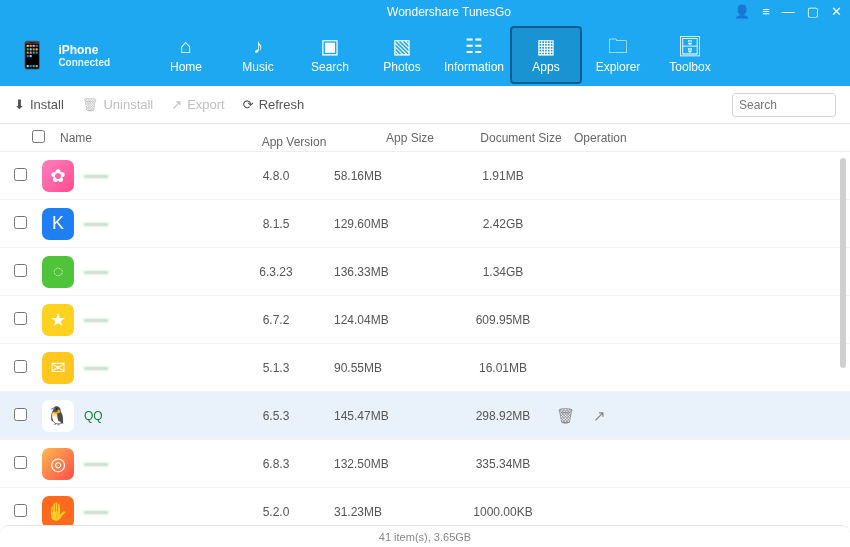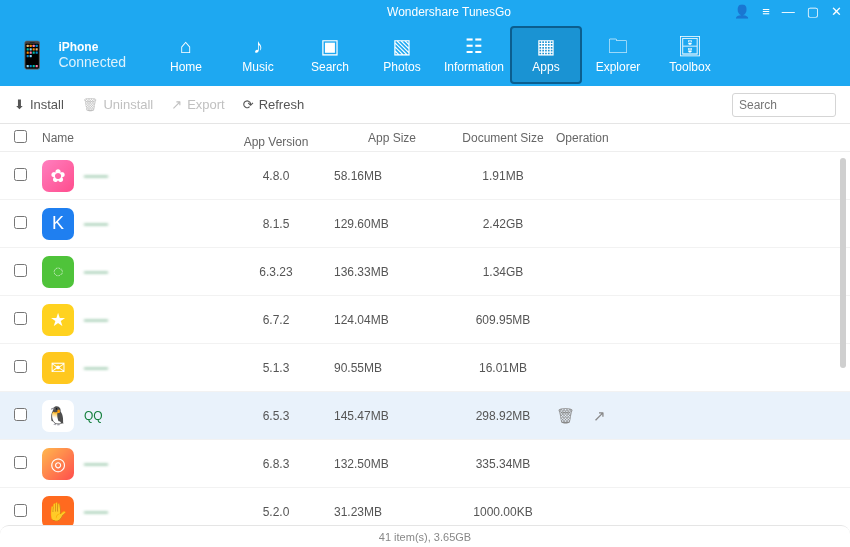--- a/index.html
+++ b/index.html
@@ -8,34 +8,34 @@
 .header { background: #1ea8f1; color: #fff; display: flex; flex-direction: column; }
 .titlebar { height: 24px; display: flex; align-items: center; position: relative; padding-left: 48px; }
 .titlebar-title { flex: 1; text-align: center; font-size: 12px; font-weight: 500; }
 .win-controls { position: absolute; right: 8px; top: 4px; display: flex; gap: 12px; align-items: center; }
 .win-controls span { font-size: 13px; cursor: pointer; color: #fff; display:inline-flex; align-items:center; }
 
 .nav { display: flex; height: 62px; align-items: center; }
 .device { width: 150px; display: flex; align-items: center; padding-left: 16px; gap: 10px; }
 .device-icon { font-size: 26px; }
 .device-text .dname { font-size: 12px; font-weight: 600; }
-.device-text .dstat { font-size: 14px; opacity: .85; }
+.device-text .dstat { font-size: 10px; opacity: .85; font-weight: bold; }
 .tabs { display: flex; }
 .tab { width: 72px; display: flex; flex-direction: column; align-items: center; justify-content: center; gap: 4px; cursor: pointer; font-size: 12px; height:62px;}
 .tab.active { background: rgba(0,0,0,0.12); border: 2px solid #0b5e8f; border-radius: 4px; height: 58px; margin-top:2px;}
 .tab-icon { font-size: 20px; line-height: 1; }
 
 .toolbar { height: 38px; display: flex; align-items: center; border-bottom: 1px solid #e5e5e5; padding: 0 14px; gap: 18px; font-size: 13px; color: #555; }
 .toolbar .tbtn { display: flex; align-items: center; gap: 5px; cursor: pointer; }
 .toolbar .tbtn.disabled { color: #c0c0c0; cursor: default; }
 .toolbar-spacer { flex: 1; }
 .search { border: 1px solid #d5d5d5; border-radius: 3px; height: 24px; width: 104px; display: flex; align-items: center; padding: 0 6px; }
 .search input { border: none; outline: none; flex: 1; font-size: 12px; color: #888; background: transparent; }
 
-.cols { height: 28px; display: flex; align-items: center; font-size: 12px; color: #666; padding: 0 14px; border-bottom: 1px solid #eee; }
+.cols { height: 28px; display: flex; align-items: center; font-size: 12px; color: #666; padding: 0 32px; border-bottom: 1px solid #eee; }
 .col-chk { width: 28px; }
 .col-name { width: 176px; }
 .col-ver { width: 116px; text-align: center; margin-top: 8px; }
 .col-size { width: 116px; text-align: center; }
 .col-doc { width: 106px; text-align: center; }
 .col-op { width: 130px; text-align: left; }
 
 .content { position: relative; flex: 1; overflow: hidden; }
 .rows { height: 100%; overflow-y: auto; }
 .row { display: flex; align-items: center; padding: 6px 14px; border-bottom: 1px solid #f2f2f2; font-size: 12px; color: #555; height: 48px; }

